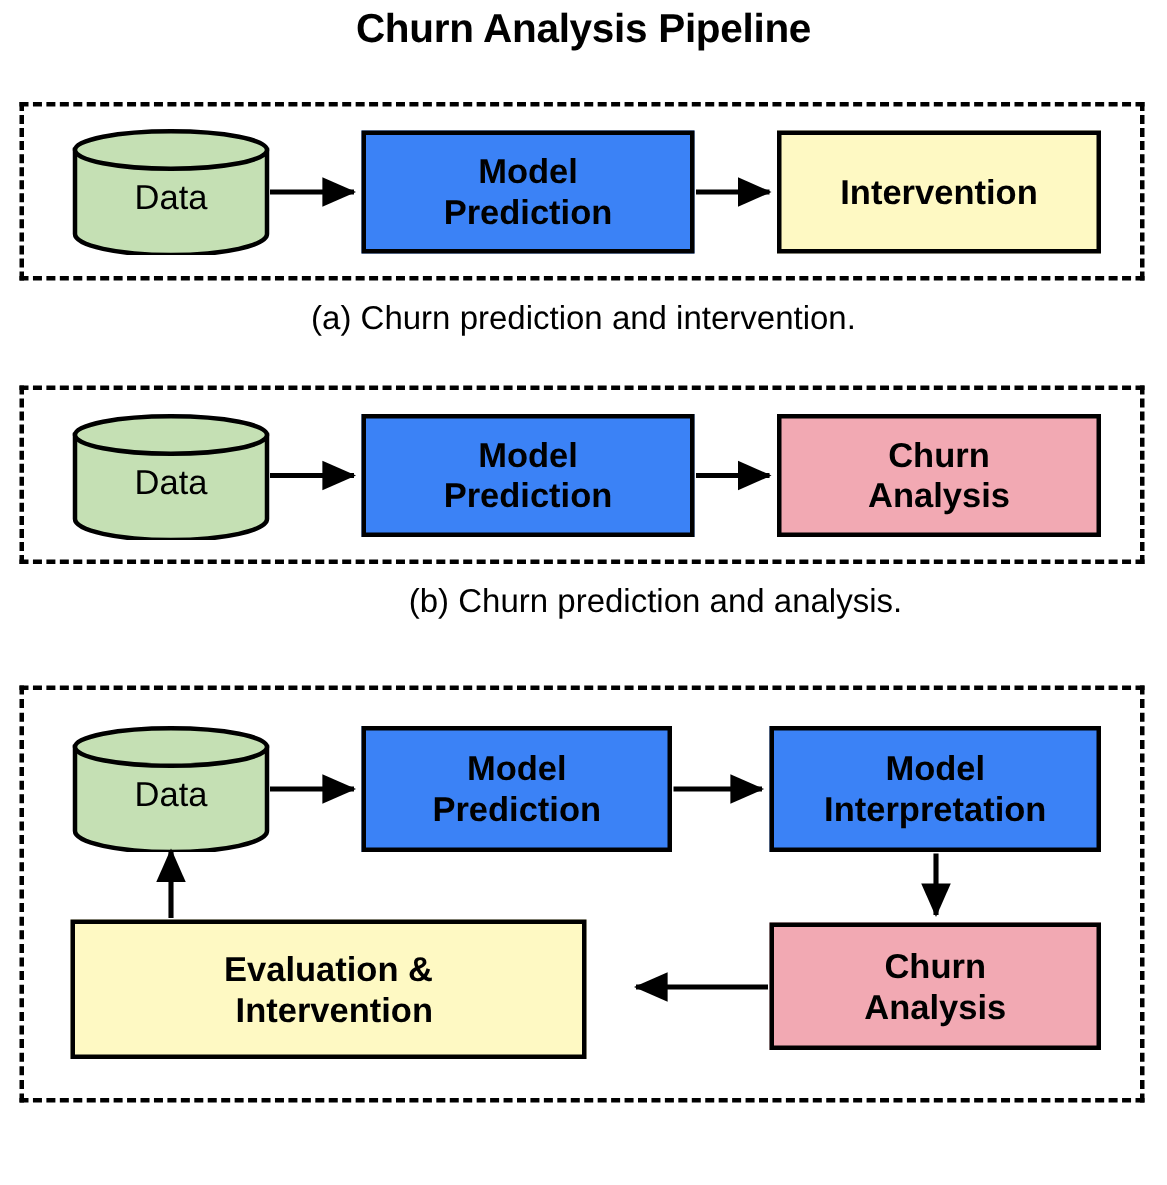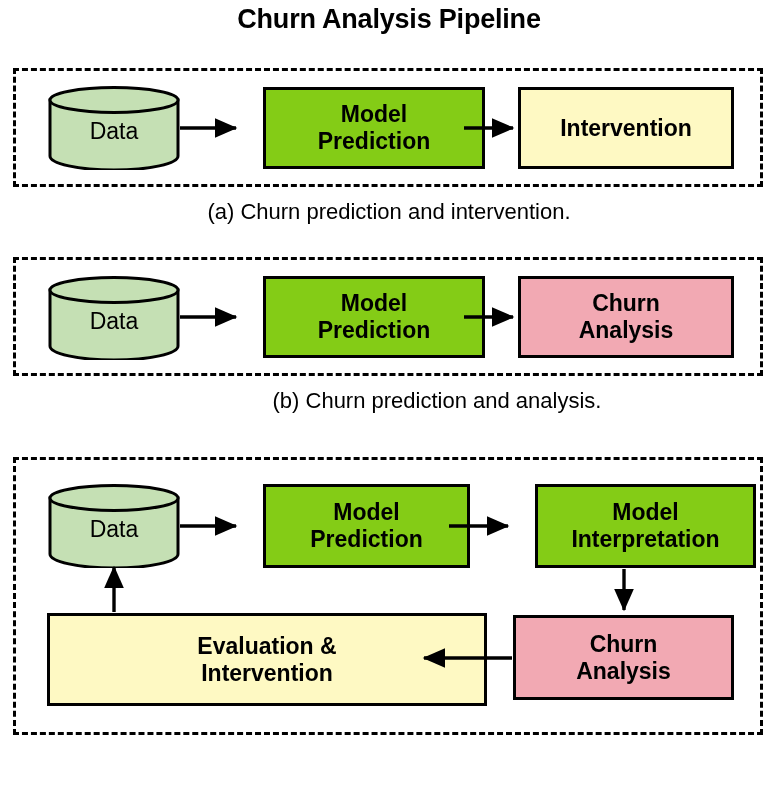--- a/index.html
+++ b/index.html
@@ -62,21 +62,21 @@
     display: flex;
     align-items: center;
     justify-content: center;
     text-align: center;
     font-size: 23px;
     font-weight: bold;
     line-height: 1.16;
     color: #000000;
     white-space: pre-line;
   }
-  .node.blue { background: #84cc16; margin-left: 22px; }
+  .node.blue { background: #3b82f6; }
   .node.gray { background: #fef9c3; }
   .node.pink { background: #f2a9b3; text-align: center; }
 
   .cylinder {
     position: absolute;
   }
   .cylinder svg { display: block; }
   .cyl-label {
     position: absolute;
     left: 0;
@@ -149,21 +149,21 @@
 
   <div class="node blue" style="left:241px; top:484px; width:207px; height:84px;">Model
 Prediction</div>
 
   <div class="node blue" style="left:513px; top:484px; width:221px; height:84px;">Model
 Interpretation</div>
 
   <div class="node pink" style="left:513px; top:615px; width:221px; height:85px;">Churn
 Analysis</div>
 
-  <div class="node gray" style="left:47px; top:613px; width:440px; height:93px;">Evaluation &amp;
+  <div class="node gray" style="left:47px; top:613px; width:344px; height:93px;text-align:right;">Evaluation &amp;
 Intervention</div>
 
 
   <svg class="arrow-layer">
     <defs>
       <marker id="ah" markerWidth="7" markerHeight="7" refX="6.2" refY="3.5" orient="auto" markerUnits="strokeWidth">
         <path d="M0,0.6 L6.6,3.5 L0,6.4 z" fill="#000000"></path>
       </marker>
     </defs>
 

